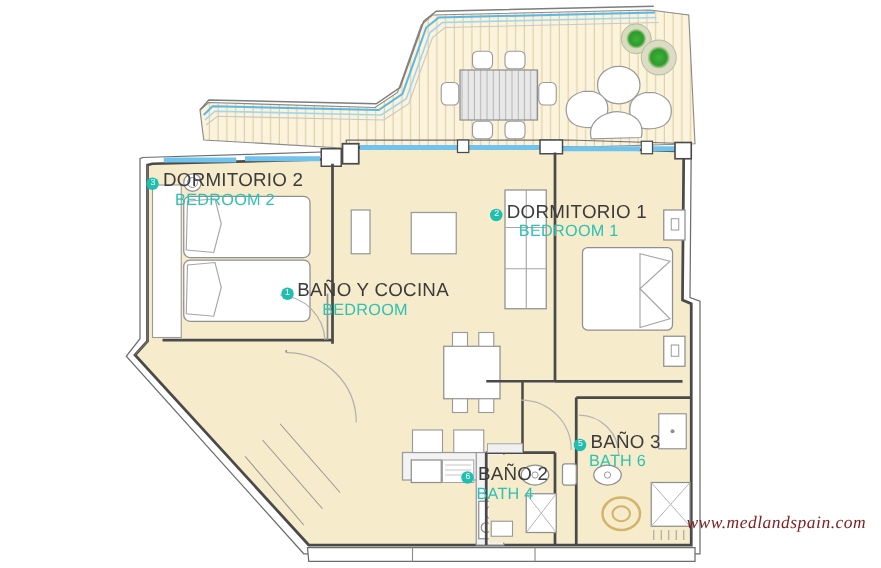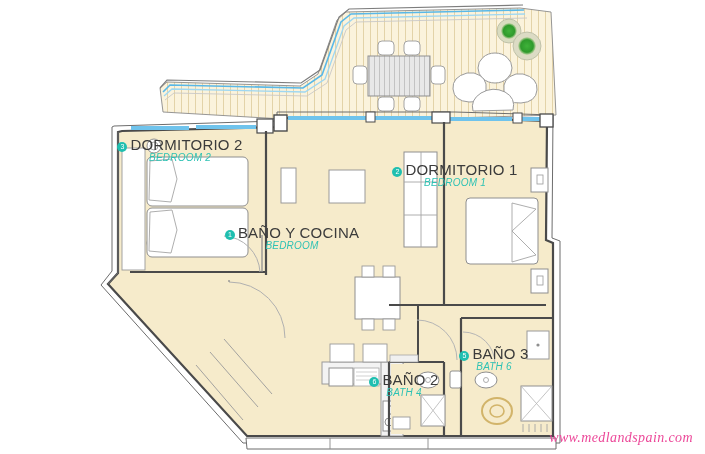--- a/index.html
+++ b/index.html
@@ -3,27 +3,27 @@
 <meta charset="utf-8">
 <style>
   html,body{margin:0;padding:0;background:#ffffff;}
   body{width:705px;height:454px;overflow:hidden;
        font-family:"Liberation Sans",sans-serif;}
   #stage{position:relative;width:705px;height:454px;background:#fff;}
   svg{display:block;}
   .roomlabel{position:absolute;text-align:center;line-height:1.08;
              white-space:nowrap;pointer-events:none;}
   .es{font-size:15px;color:#3b3b3b;letter-spacing:.2px;}
-  .en{font-size:10px;color:#2fc2b4;letter-spacing:.2px;font-style:italic;}
+  .en{font-size:13px;color:#2fc2b4;letter-spacing:.2px;}
   .badge{display:inline-block;width:10px;height:10px;border-radius:50%;
          background:#1fbfb0;color:#fff;font-size:7px;line-height:10px;
          text-align:center;vertical-align:1px;margin-right:3px;
          font-family:"Liberation Sans",sans-serif;}
-  .wm{position:absolute;right:12px;bottom:8px;font-size:14px;
-      color:#ec4899;font-family:"Liberation Serif",serif;font-style:italic;
+  .wm{position:absolute;right:12px;bottom:27px;font-size:14px;
+      color:#7f1d1d;font-family:"Liberation Serif",serif;font-style:italic;
       letter-spacing:.4px;}
 </style>
 </head>
 <body>
 
 <div id="stage">
 
 <svg width="705" height="454" viewBox="0 0 705 454">
   <defs>
     <pattern id="deck" width="7" height="10" patternUnits="userSpaceOnUse">

